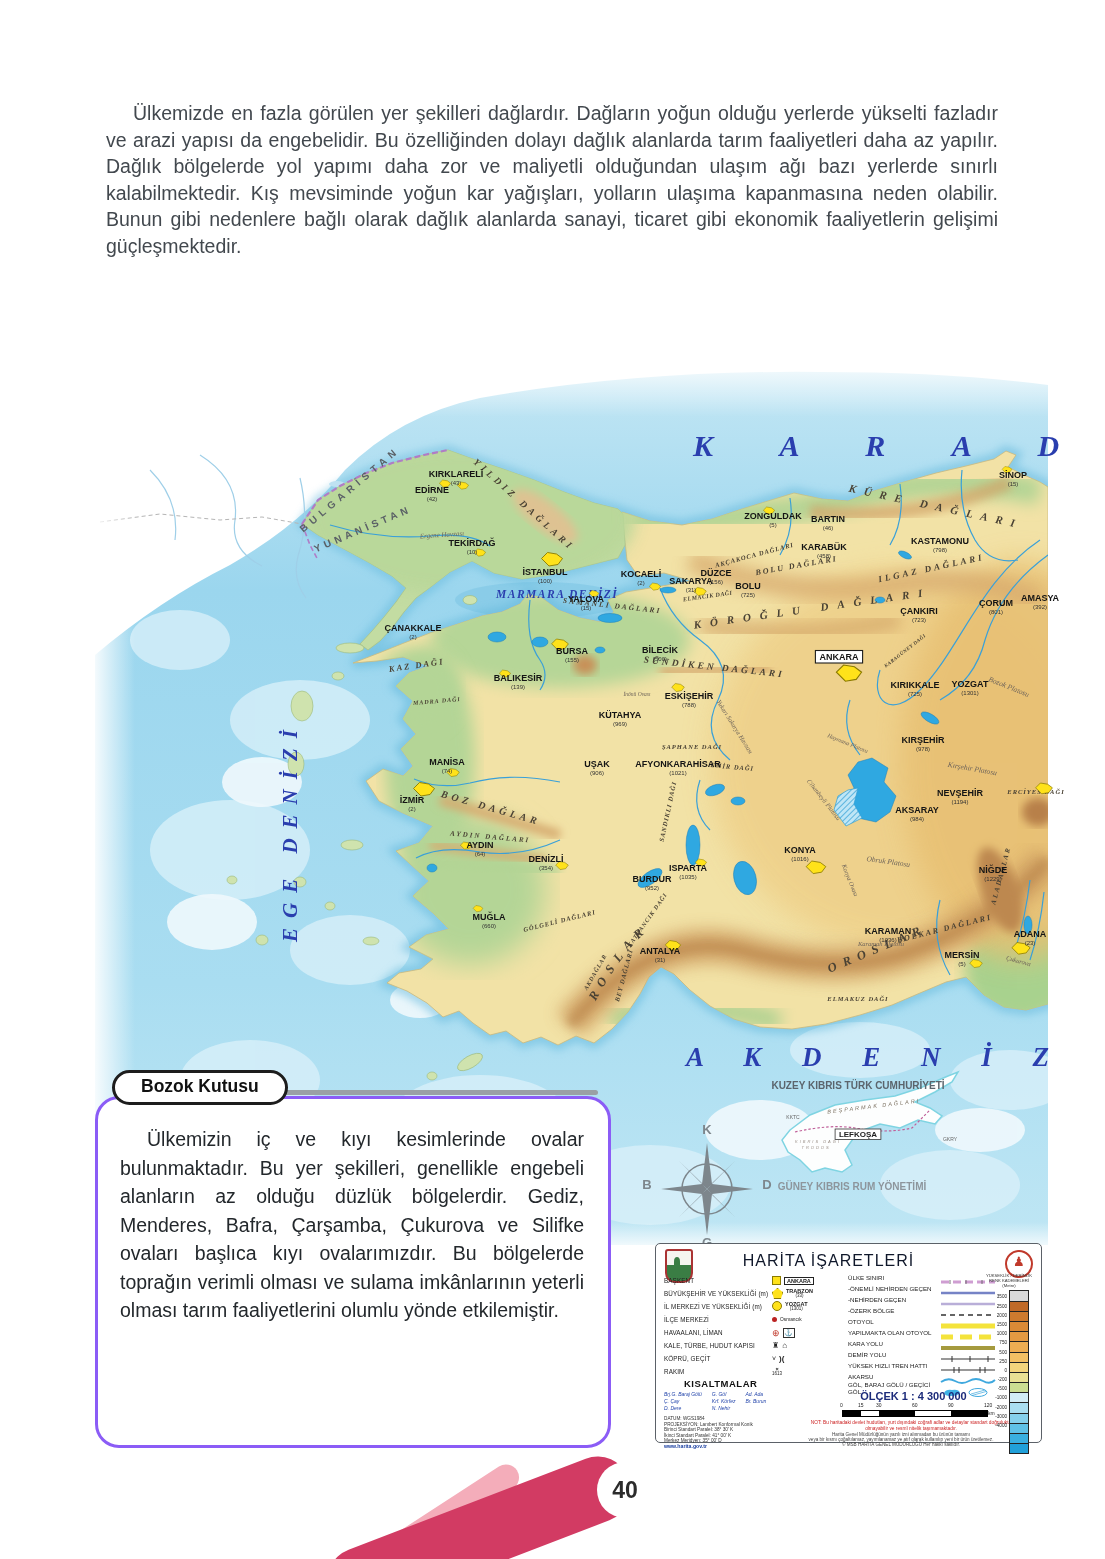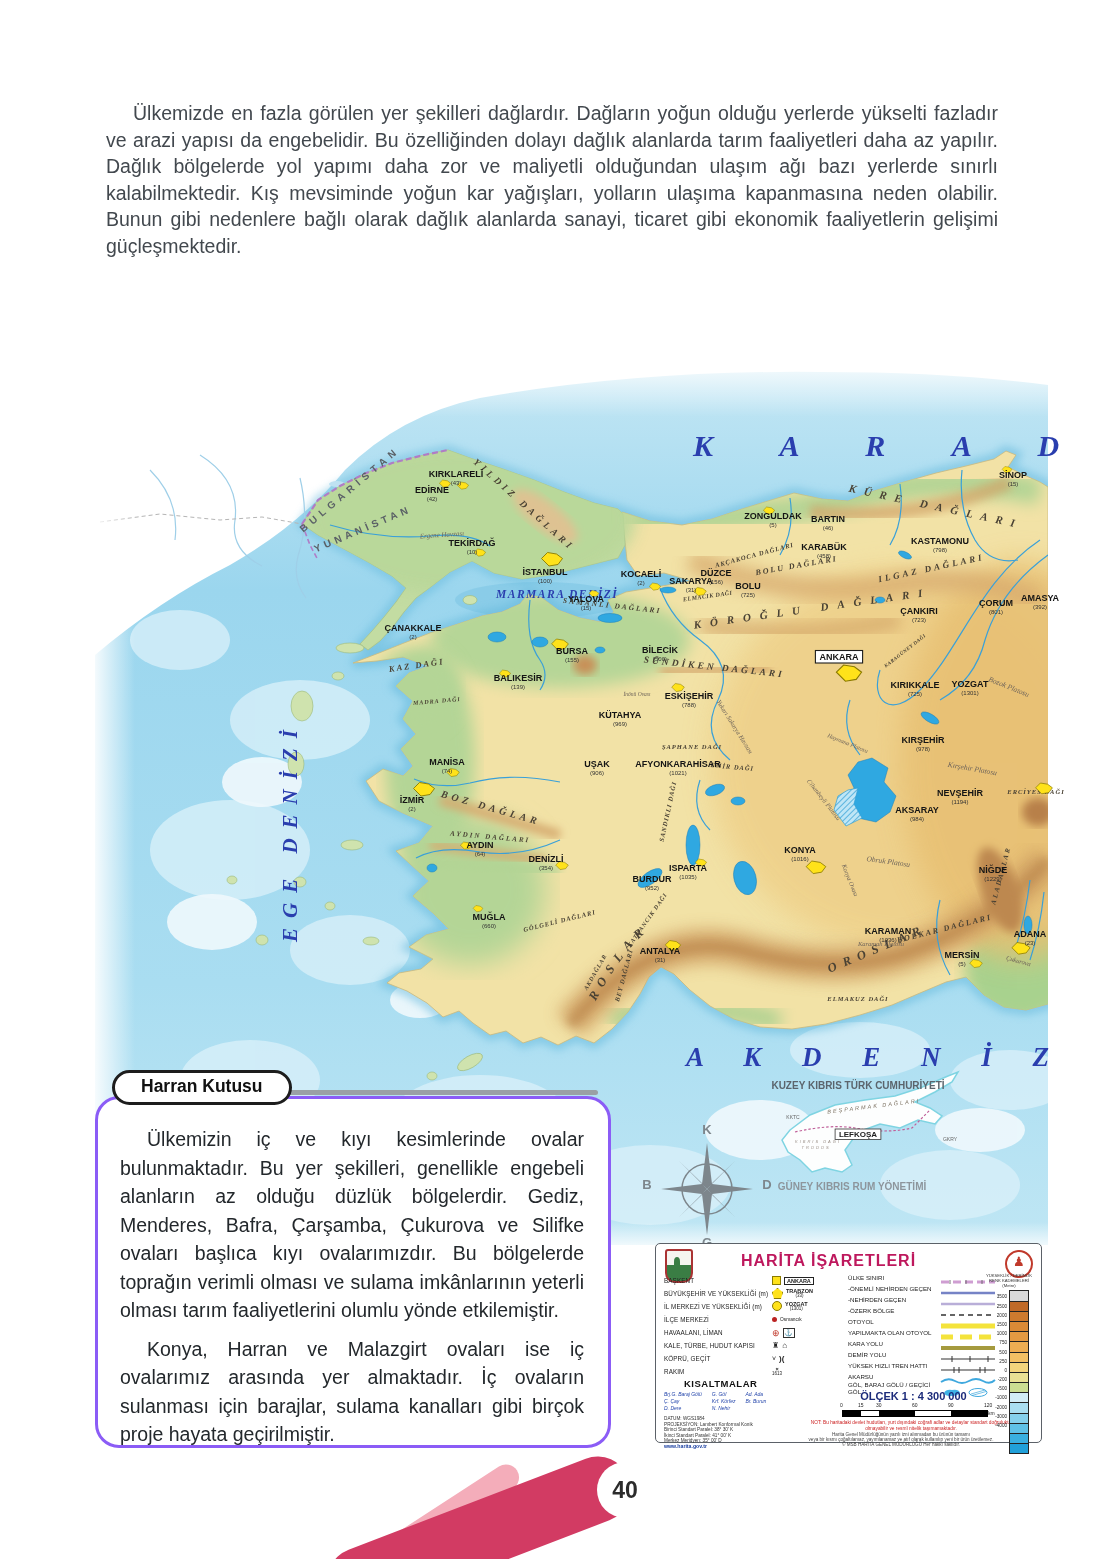--- a/index.html
+++ b/index.html
@@ -27,22 +27,22 @@
   .infobox{position:absolute;left:95px;top:1096px;width:516px;height:352px;background:#fff;
            border:3px solid #8b5cf6;border-radius:24px;box-sizing:border-box;padding:26px 24px 10px 22px;}
   .infobox p{margin:0;text-indent:27px;font-size:19.5px;line-height:28.5px;color:#23282c;text-align:justify;}
   .infobox p + p{margin-top:10px;}
   .info-tab{position:absolute;left:112px;top:1070px;background:#fff;border:3px solid #1d1d1d;
             border-radius:18px;padding:3px 26px 5px 26px;font-weight:bold;font-size:17.5px;color:#111;z-index:5;}
   .info-swoosh{position:absolute;left:268px;top:1090px;width:330px;height:5px;background:#9aa0a5;border-radius:3px;z-index:4;}
   
   .legend{position:absolute;left:655px;top:1243px;width:387px;height:200px;background:#fff;
           border:1.6px solid #5b6168;border-radius:5px;box-sizing:border-box;z-index:3;}
-  .lg-title{position:absolute;left:0;right:40px;top:8px;text-align:center;font-weight:bold;
-            font-size:16px;letter-spacing:1px;color:#be185d;}
+  .lg-title{position:absolute;left:0;right:40px;top:8px;text-align:center;font-weight:normal;
+            font-size:16px;letter-spacing:1px;color:#0f172a;}
   .lg-emblem-l{position:absolute;left:9px;top:5px;width:24px;height:30px;border:2px solid #a33;
                border-radius:3px 3px 10px 10px;background:linear-gradient(#f5f5f0 45%,#3a7d44 45%);}
   .lg-emblem-l:after{content:"";position:absolute;left:7px;top:6px;width:6px;height:9px;background:#3a7d44;border-radius:50% 50% 0 0;}
   .lg-emblem-r{position:absolute;right:8px;top:6px;width:28px;height:28px;border:2.5px solid #c0392b;
                border-radius:50%;box-sizing:border-box;}
   .lg-emblem-r:after{content:"♟";position:absolute;left:6px;top:2px;font-size:13px;color:#c0392b;}
   .lg-points{position:absolute;left:8px;top:30px;width:182px;}
   .lg-prow{display:flex;align-items:center;height:13px;}
   .lg-plabel{width:108px;font-size:6.3px;color:#222;letter-spacing:.1px;}
   .lg-psym{width:70px;display:flex;align-items:center;gap:3px;font-size:5px;color:#222;}
@@ -485,24 +485,23 @@
       </g>
       <g id="g-compass">
         <text x="707" y="1134" class="compassL">K</text>
         <text x="767" y="1189" class="compassL">D</text>
         <text x="707" y="1247" class="compassL">G</text>
         <text x="647" y="1189" class="compassL">B</text>
       </g>
   </svg>
 
   <div class="info-swoosh"></div>
-  <div class="info-tab">Harran Kutusu</div>
+  <div class="info-tab">Bozok Kutusu</div>
   <div class="infobox">
     <p>Ülkemizin iç ve kıyı kesimlerinde ovalar bulunmaktadır. Bu yer şekilleri, genellikle engebeli alanların az olduğu düzlük bölgelerdir. Gediz, Menderes, Bafra, Çarşamba, Çukurova ve Silifke ovaları başlıca kıyı ovalarımızdır. Bu bölgelerde toprağın verimli olması ve sulama imkânlarının yeterli olması tarım faaliyetlerini olumlu yönde etkilemiştir.</p>
-    <p>Konya, Harran ve Malazgirt ovaları ise iç ovalarımız arasında yer almaktadır. İç ovaların sulanması için barajlar, sulama kanalları gibi birçok proje hayata geçirilmiştir.</p>
   </div>
 
   <div class="legend">
     <div class="lg-emblem-l"></div>
     <div class="lg-emblem-r"></div>
     <div class="lg-title">HARİTA İŞARETLERİ</div>
     <div class="lg-points" id="lg-points">
         <div class="lg-prow">
           <span class="lg-plabel">BAŞKENT</span>
           <span class="lg-psym">

